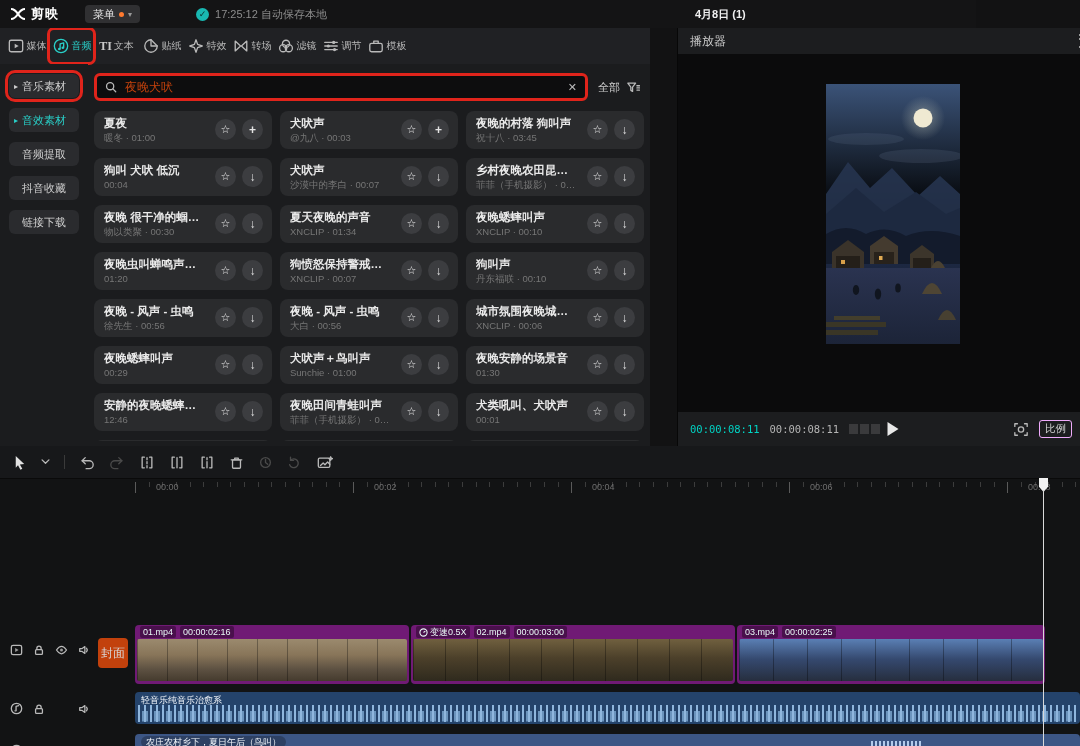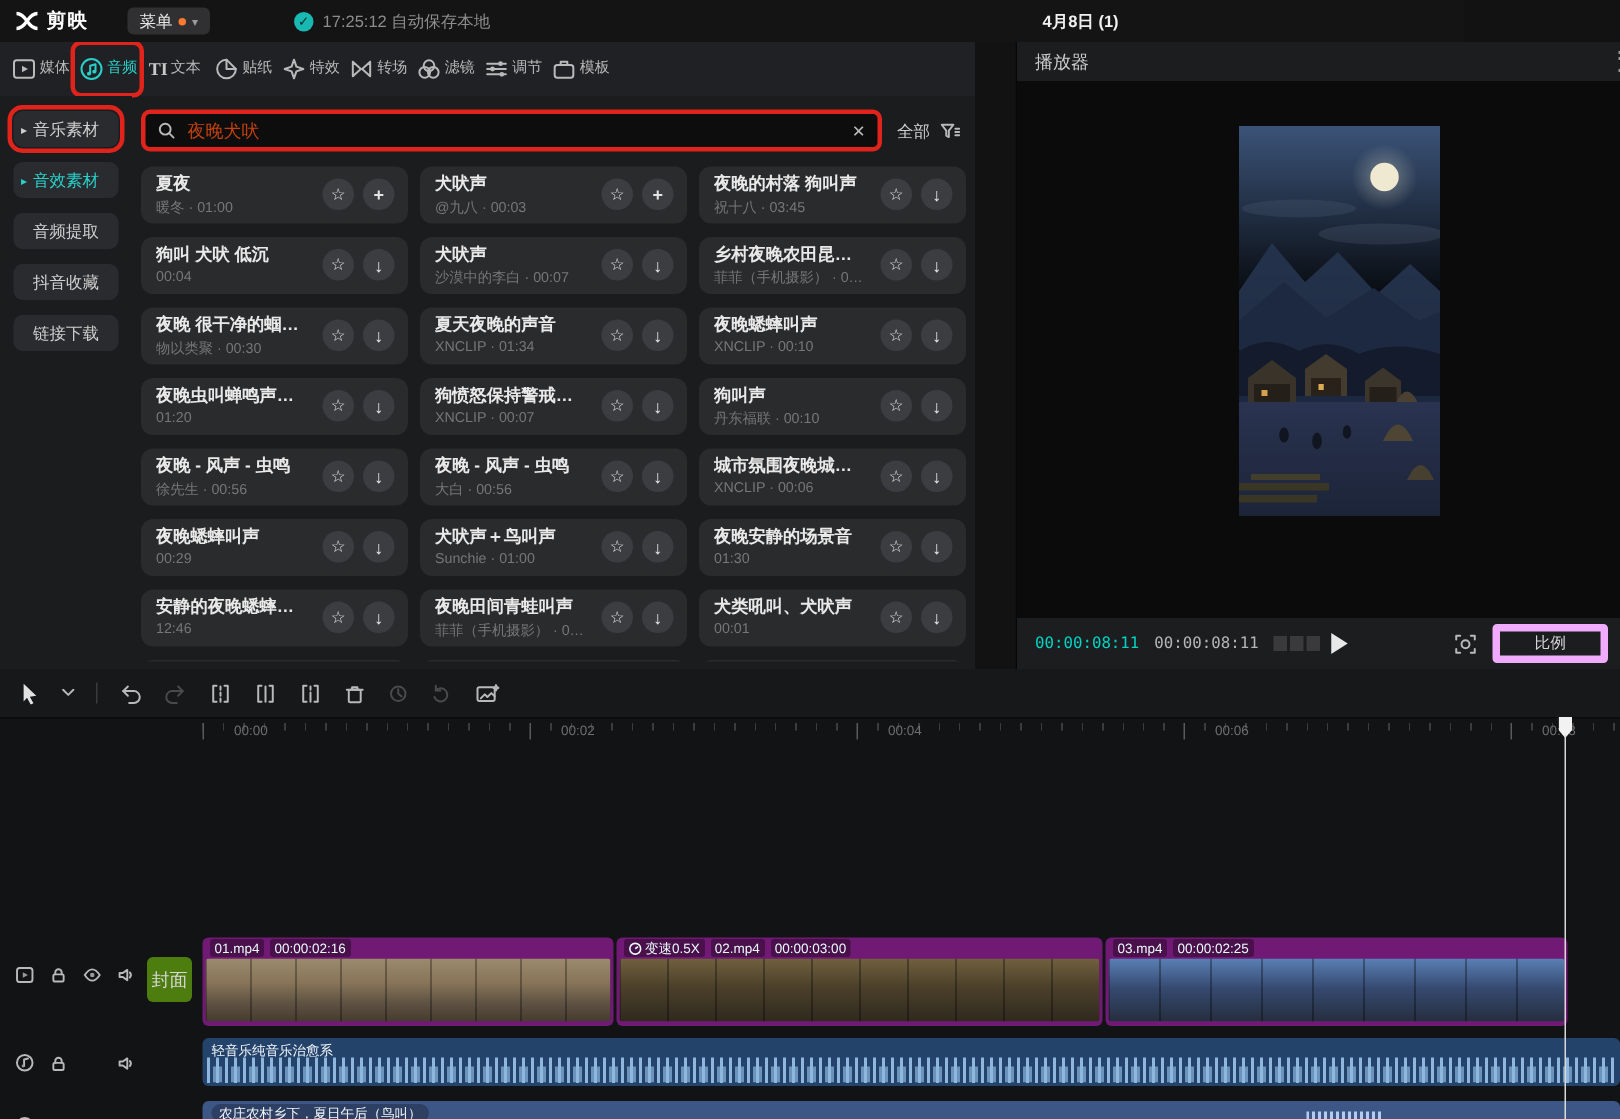--- a/index.html
+++ b/index.html
@@ -58,33 +58,33 @@
   .hamburger::after{content:"";position:absolute;left:0;right:0;top:2px;height:2px;background:#9a9a9a;}
   #canvas{position:absolute;left:0;top:26px;right:0;bottom:34px;background:#0b0b0c;}
   #scene{position:absolute;left:148px;top:30px;width:134px;height:260px;}
   #player-controls{position:absolute;left:0;bottom:0;right:0;height:34px;display:flex;align-items:center;padding:0 12px;}
   .tc-cur{font-size:10.5px;color:#00d3c4;font-family:"DejaVu Sans Mono",monospace;}
   .tc-total{font-size:10.5px;color:#b5b5b5;margin-left:10px;font-family:"DejaVu Sans Mono",monospace;}
   .layers-ic{margin-left:10px;display:flex;gap:2px;}
   .layers-ic i{width:9px;height:10px;background:#3a3a3c;display:block;}
   .play-btn{position:absolute;left:50%;transform:translateX(-50%);width:0;height:0;border-left:11px solid #e8e8e8;border-top:7px solid transparent;border-bottom:7px solid transparent;cursor:default;}
   .pc-right{position:absolute;right:10px;display:flex;align-items:center;gap:10px;}
-  .ratio-btn{border:5px solid #f0abfc;border-radius:3px;font-size:10.5px;color:#d6d6d6;padding:1px 23px;cursor:default;}
+  .ratio-btn{border:1px solid #f0abfc;border-radius:3px;font-size:10.5px;color:#d6d6d6;padding:1px 5px;cursor:default;}
   
   #timeline{position:absolute;left:0;top:446px;width:1080px;height:300px;background:#121314;}
   #tl-toolbar{height:32px;display:flex;align-items:center;gap:14px;padding-left:12px;border-bottom:1px solid #0a0a0a;background:#17181a;}
   .tb-sep{width:1px;height:14px;background:#3a3a3a;}
   #ruler{position:absolute;left:0;top:32px;right:0;height:20px;
     background-image:repeating-linear-gradient(90deg,#3c3c3c 0 1px,transparent 1px 13.63px);
     background-position:135px 4px;background-size:100% 5px;background-repeat:no-repeat;}
   .ruler-label{position:absolute;top:4px;font-size:9px;color:#6e6e6e;border-left:1px solid #5a5a5a;padding-left:20px;line-height:11px;}
   #tracks{position:absolute;left:0;top:52px;right:0;bottom:0;}
   
   .th-row{position:absolute;left:0;display:flex;gap:10px;align-items:center;}
-  .cover-btn{position:absolute;left:98px;top:140px;width:30px;height:30px;background:#4d7c0f;border-radius:4px;color:#d8d8d8;font-size:12px;display:flex;align-items:center;justify-content:center;cursor:default;}
+  .cover-btn{position:absolute;left:98px;top:140px;width:30px;height:30px;background:#c2410c;border-radius:4px;color:#d8d8d8;font-size:12px;display:flex;align-items:center;justify-content:center;cursor:default;}
   
   .vclip{position:absolute;top:127px;height:59px;background:#701a75;border-radius:4px;box-sizing:border-box;padding:14px 2px 3px 2px;cursor:default;}
   .vlabel{position:absolute;top:1px;left:5px;display:flex;gap:4px;align-items:center;}
   .vpill{background:rgba(0,0,0,0.35);border-radius:2px;padding:0 3px;font-size:9px;color:#eafaf8;line-height:12px;white-space:nowrap;display:flex;align-items:center;gap:2px;}
   .thumbs{height:42px;border-radius:2px;}
   .thumbs1{background:repeating-linear-gradient(90deg,rgba(0,0,0,.30) 0 1px,transparent 1px 30px),linear-gradient(180deg,#9b8a6e 0%,#887559 38%,#5d5142 72%,#453b2e 100%);}
   .thumbs2{background:repeating-linear-gradient(90deg,rgba(0,0,0,.32) 0 1px,transparent 1px 32px),linear-gradient(180deg,#70603f 0%,#4c402a 45%,#2f2a1e 100%);}
   .thumbs3{background:repeating-linear-gradient(90deg,rgba(0,0,0,.32) 0 1px,transparent 1px 34px),linear-gradient(180deg,#5a7fb4 0%,#35496f 48%,#262e3e 100%);}
   
   .aclip{position:absolute;left:135px;width:945px;height:32px;border-radius:4px;overflow:hidden;cursor:default;}

